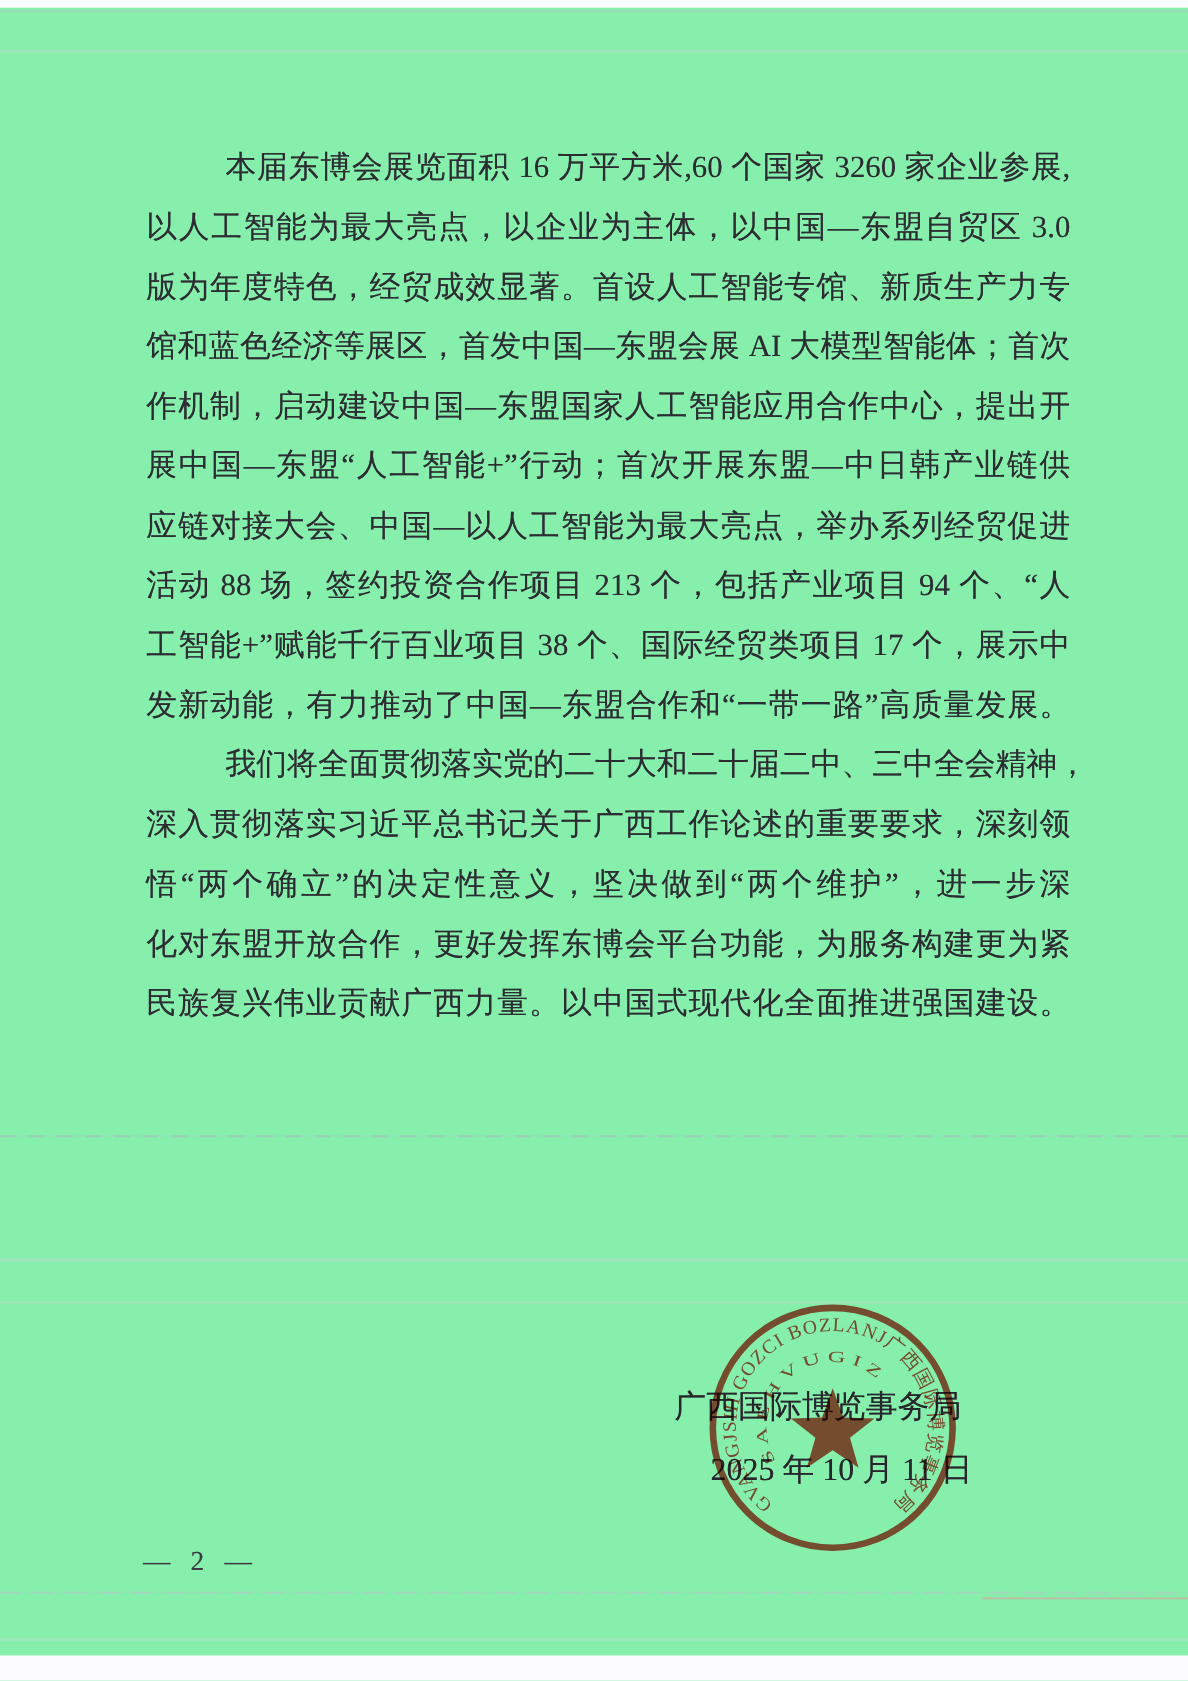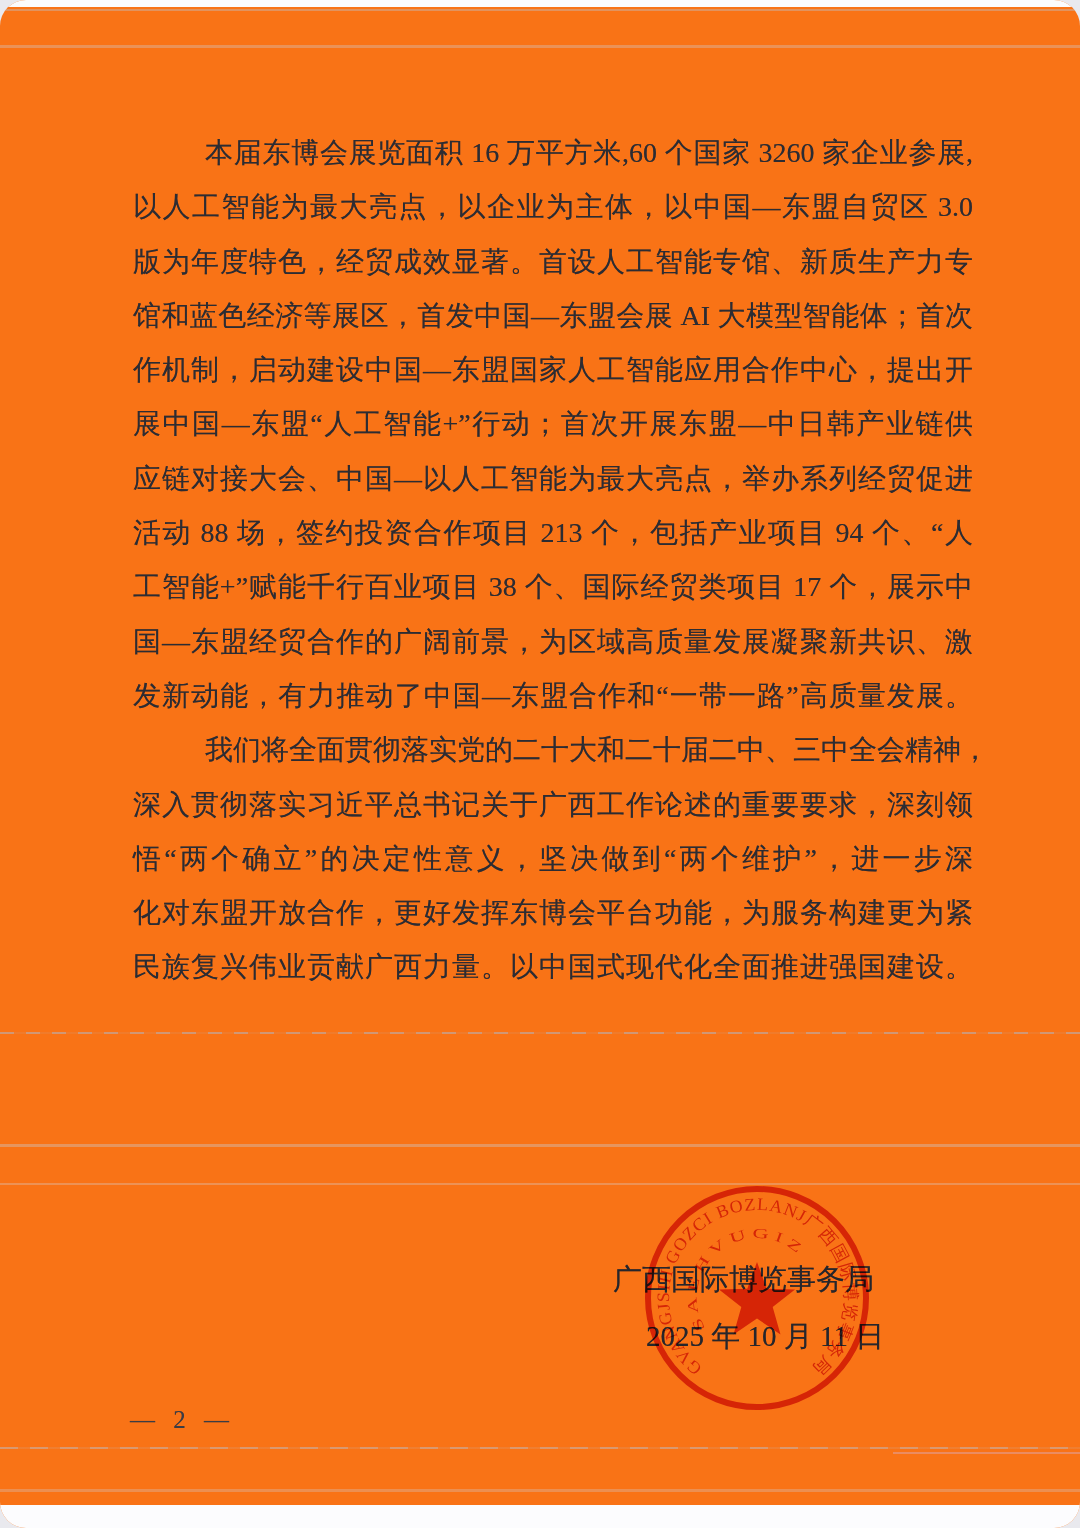--- a/index.html
+++ b/index.html
@@ -3,22 +3,21 @@
 <meta charset="utf-8">
 <style>
   html,body{margin:0;padding:0;}
   body{
     width:1080px;height:1528px;
     font-family:"Liberation Serif","DejaVu Serif",serif;
     background:#e9e9ee;
   }
   .page{
     position:relative;width:1080px;height:1528px;overflow:hidden;
-    background:#f97316;
-    border-radius:26px;
+    background:#86efac;
   }
   
   .letter-body{
     position:absolute;left:133px;top:126px;width:840px;
     color:#2c2c33;
   }
   .bline{
     height:54.3px;line-height:54.3px;font-size:28px;
     text-align:justify;text-align-last:justify;
     white-space:nowrap;overflow:visible;
@@ -85,21 +84,20 @@
   <div class="letter-body">
     <div class="bline indent">本届东博会展览面积 16 万平方米,60 个国家 3260 家企业参展,</div>
     <div class="bline">以人工智能为最大亮点，以企业为主体，以中国—东盟自贸区 3.0</div>
     <div class="bline">版为年度特色，经贸成效显著。首设人工智能专馆、新质生产力专</div>
     <div class="bline">馆和蓝色经济等展区，首发中国—东盟会展 AI 大模型智能体；首次</div>
     <div class="bline">作机制，启动建设中国—东盟国家人工智能应用合作中心，提出开</div>
     <div class="bline">展中国—东盟“人工智能+”行动；首次开展东盟—中日韩产业链供</div>
     <div class="bline">应链对接大会、中国—以人工智能为最大亮点，举办系列经贸促进</div>
     <div class="bline">活动 88 场，签约投资合作项目 213 个，包括产业项目 94 个、“人</div>
     <div class="bline">工智能+”赋能千行百业项目 38 个、国际经贸类项目 17 个，展示中</div>
-    <div class="bline">国—东盟经贸合作的广阔前景，为区域高质量发展凝聚新共识、激</div>
     <div class="bline">发新动能，有力推动了中国—东盟合作和“一带一路”高质量发展。</div>
     <div class="bline indent">我们将全面贯彻落实党的二十大和二十届二中、三中全会精神，</div>
     <div class="bline">深入贯彻落实习近平总书记关于广西工作论述的重要要求，深刻领</div>
     <div class="bline">悟“两个确立”的决定性意义，坚决做到“两个维护”，进一步深</div>
     <div class="bline">化对东盟开放合作，更好发挥东博会平台功能，为服务构建更为紧</div>
     <div class="bline">民族复兴伟业贡献广西力量。以中国式现代化全面推进强国建设。</div>
   </div>
 
   <div class="sig-org">广西国际博览事务局</div>
   <div class="sig-date">2025 年 10 月 11 日</div>

